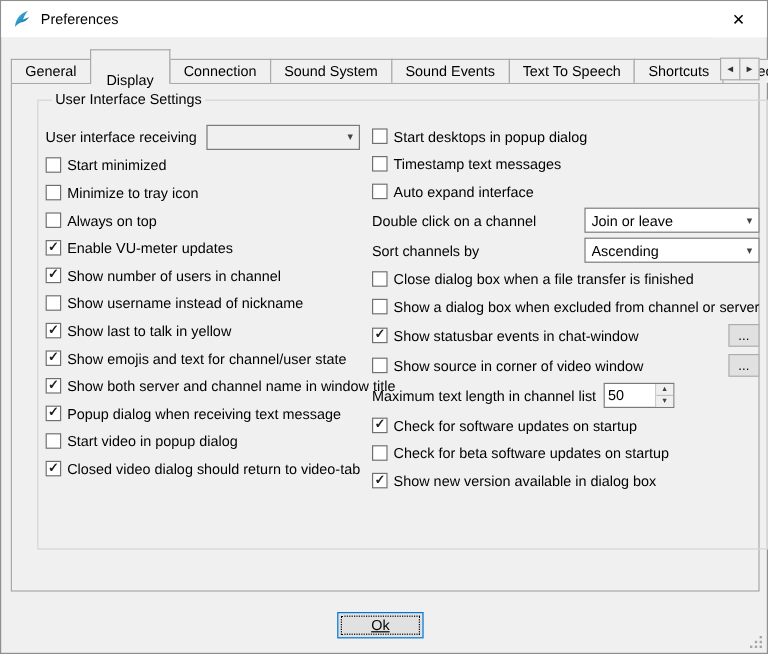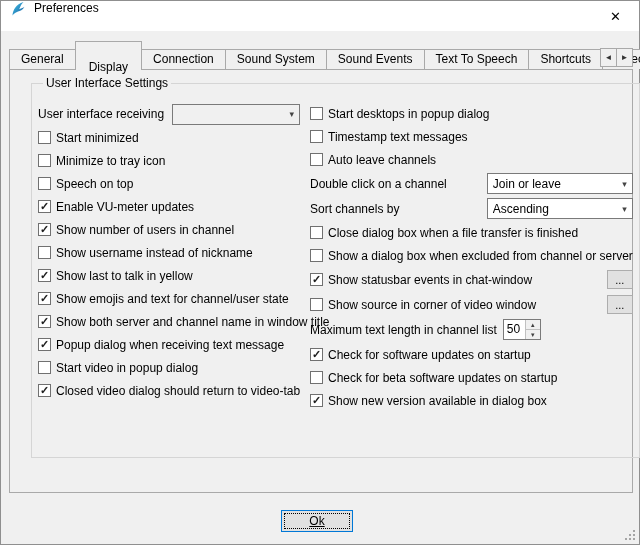--- a/index.html
+++ b/index.html
@@ -15,20 +15,21 @@
     position: relative;
     width: 640px; height: 545px;
     background: #f0f0f0;
     border: 1px solid #8f8f8f;
   }
   
   .titlebar {
     height: 30px;
     background: #ffffff;
     display: flex;
+    align-items: center;
     padding-left: 9px;
   }
   .app-icon { width:16px; height:16px; flex:none; }
   .titlebar .title { margin-left: 8px; }
   .close-btn {
     position: absolute; top: 1px; right: 1px;
     width: 45px; height: 29px;
     display: flex; align-items: center; justify-content: center;
     font-size: 13px; color:#000;
     background:#fff;
@@ -135,21 +136,21 @@
     font-size:11px; line-height:10px;
     text-align:center;
   }
   
   .spinbox {
     display:flex; margin-left:6px; flex:none;
     height:21px;
     border:1px solid #7a7a7a;
     background:#fff;
   }
-  .spin-val { width:21px; padding-left:3px; line-height:19px; }
+  .spin-val { width:42px; padding-left:3px; line-height:19px; }
   .spin-btns { width:15px; display:flex; flex-direction:column; border-left:1px solid #c0c0c0; }
   .spin-btns div {
     height:50%;
     font-size:7px; line-height:9px; text-align:center; color:#404040;
     background:#f0f0f0;
   }
   .spin-btns .spin-up { border-bottom:1px solid #c0c0c0; }
   
   .dlg-btn {
     position:absolute;
@@ -232,21 +233,21 @@
             <div class="check-row">
               <span class="cb"></span>
               <span class="txt">Start minimized</span>
             </div>
             <div class="check-row">
               <span class="cb"></span>
               <span class="txt">Minimize to tray icon</span>
             </div>
             <div class="check-row">
               <span class="cb"></span>
-              <span class="txt">Speech on top</span>
+              <span class="txt">Always on top</span>
             </div>
             <div class="check-row">
               <span class="cb checked"></span>
               <span class="txt">Enable VU-meter updates</span>
             </div>
             <div class="check-row">
               <span class="cb checked"></span>
               <span class="txt">Show number of users in channel</span>
             </div>
             <div class="check-row">
@@ -284,21 +285,21 @@
             <div class="check-row">
               <span class="cb"></span>
               <span class="txt">Start desktops in popup dialog</span>
             </div>
             <div class="check-row">
               <span class="cb"></span>
               <span class="txt">Timestamp text messages</span>
             </div>
             <div class="check-row">
               <span class="cb"></span>
-              <span class="txt">Auto leave channels</span>
+              <span class="txt">Auto expand interface</span>
             </div>
 
             <div class="field-row combo-row">
               <span class="lbl">Double click on a channel</span>
               <div class="combo">
                 <span class="combo-val">Join or leave</span>
                 <span class="combo-arrow">▾</span>
               </div>
             </div>
 

